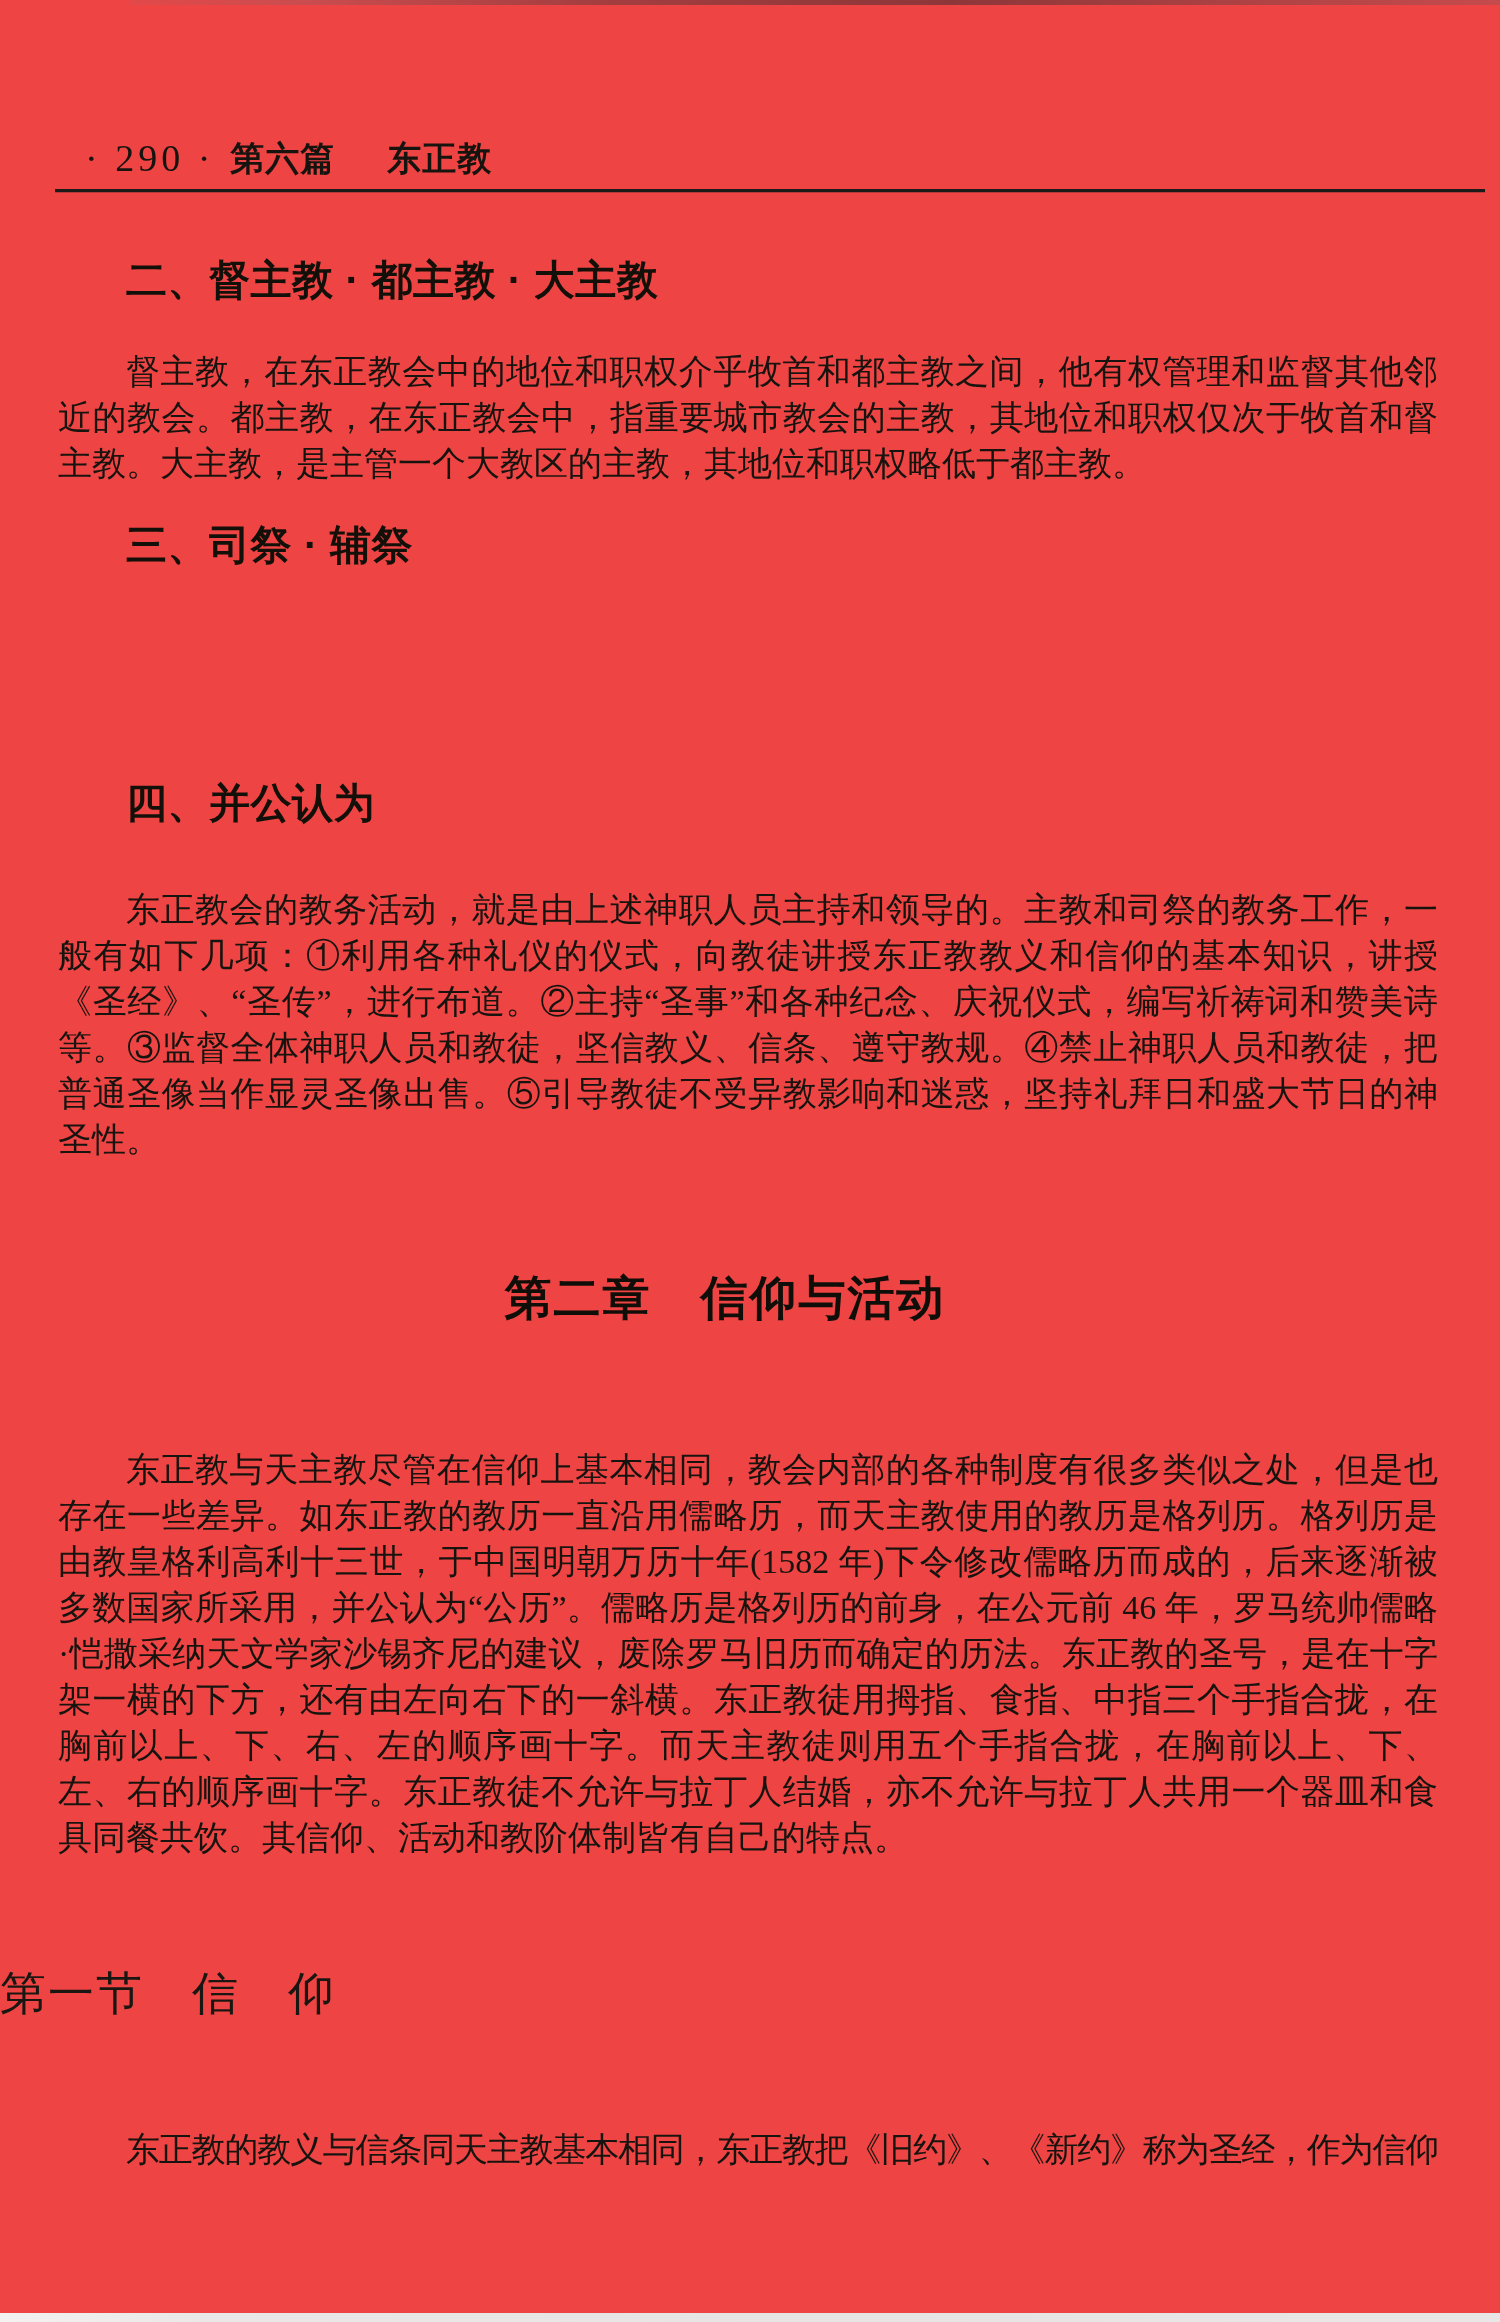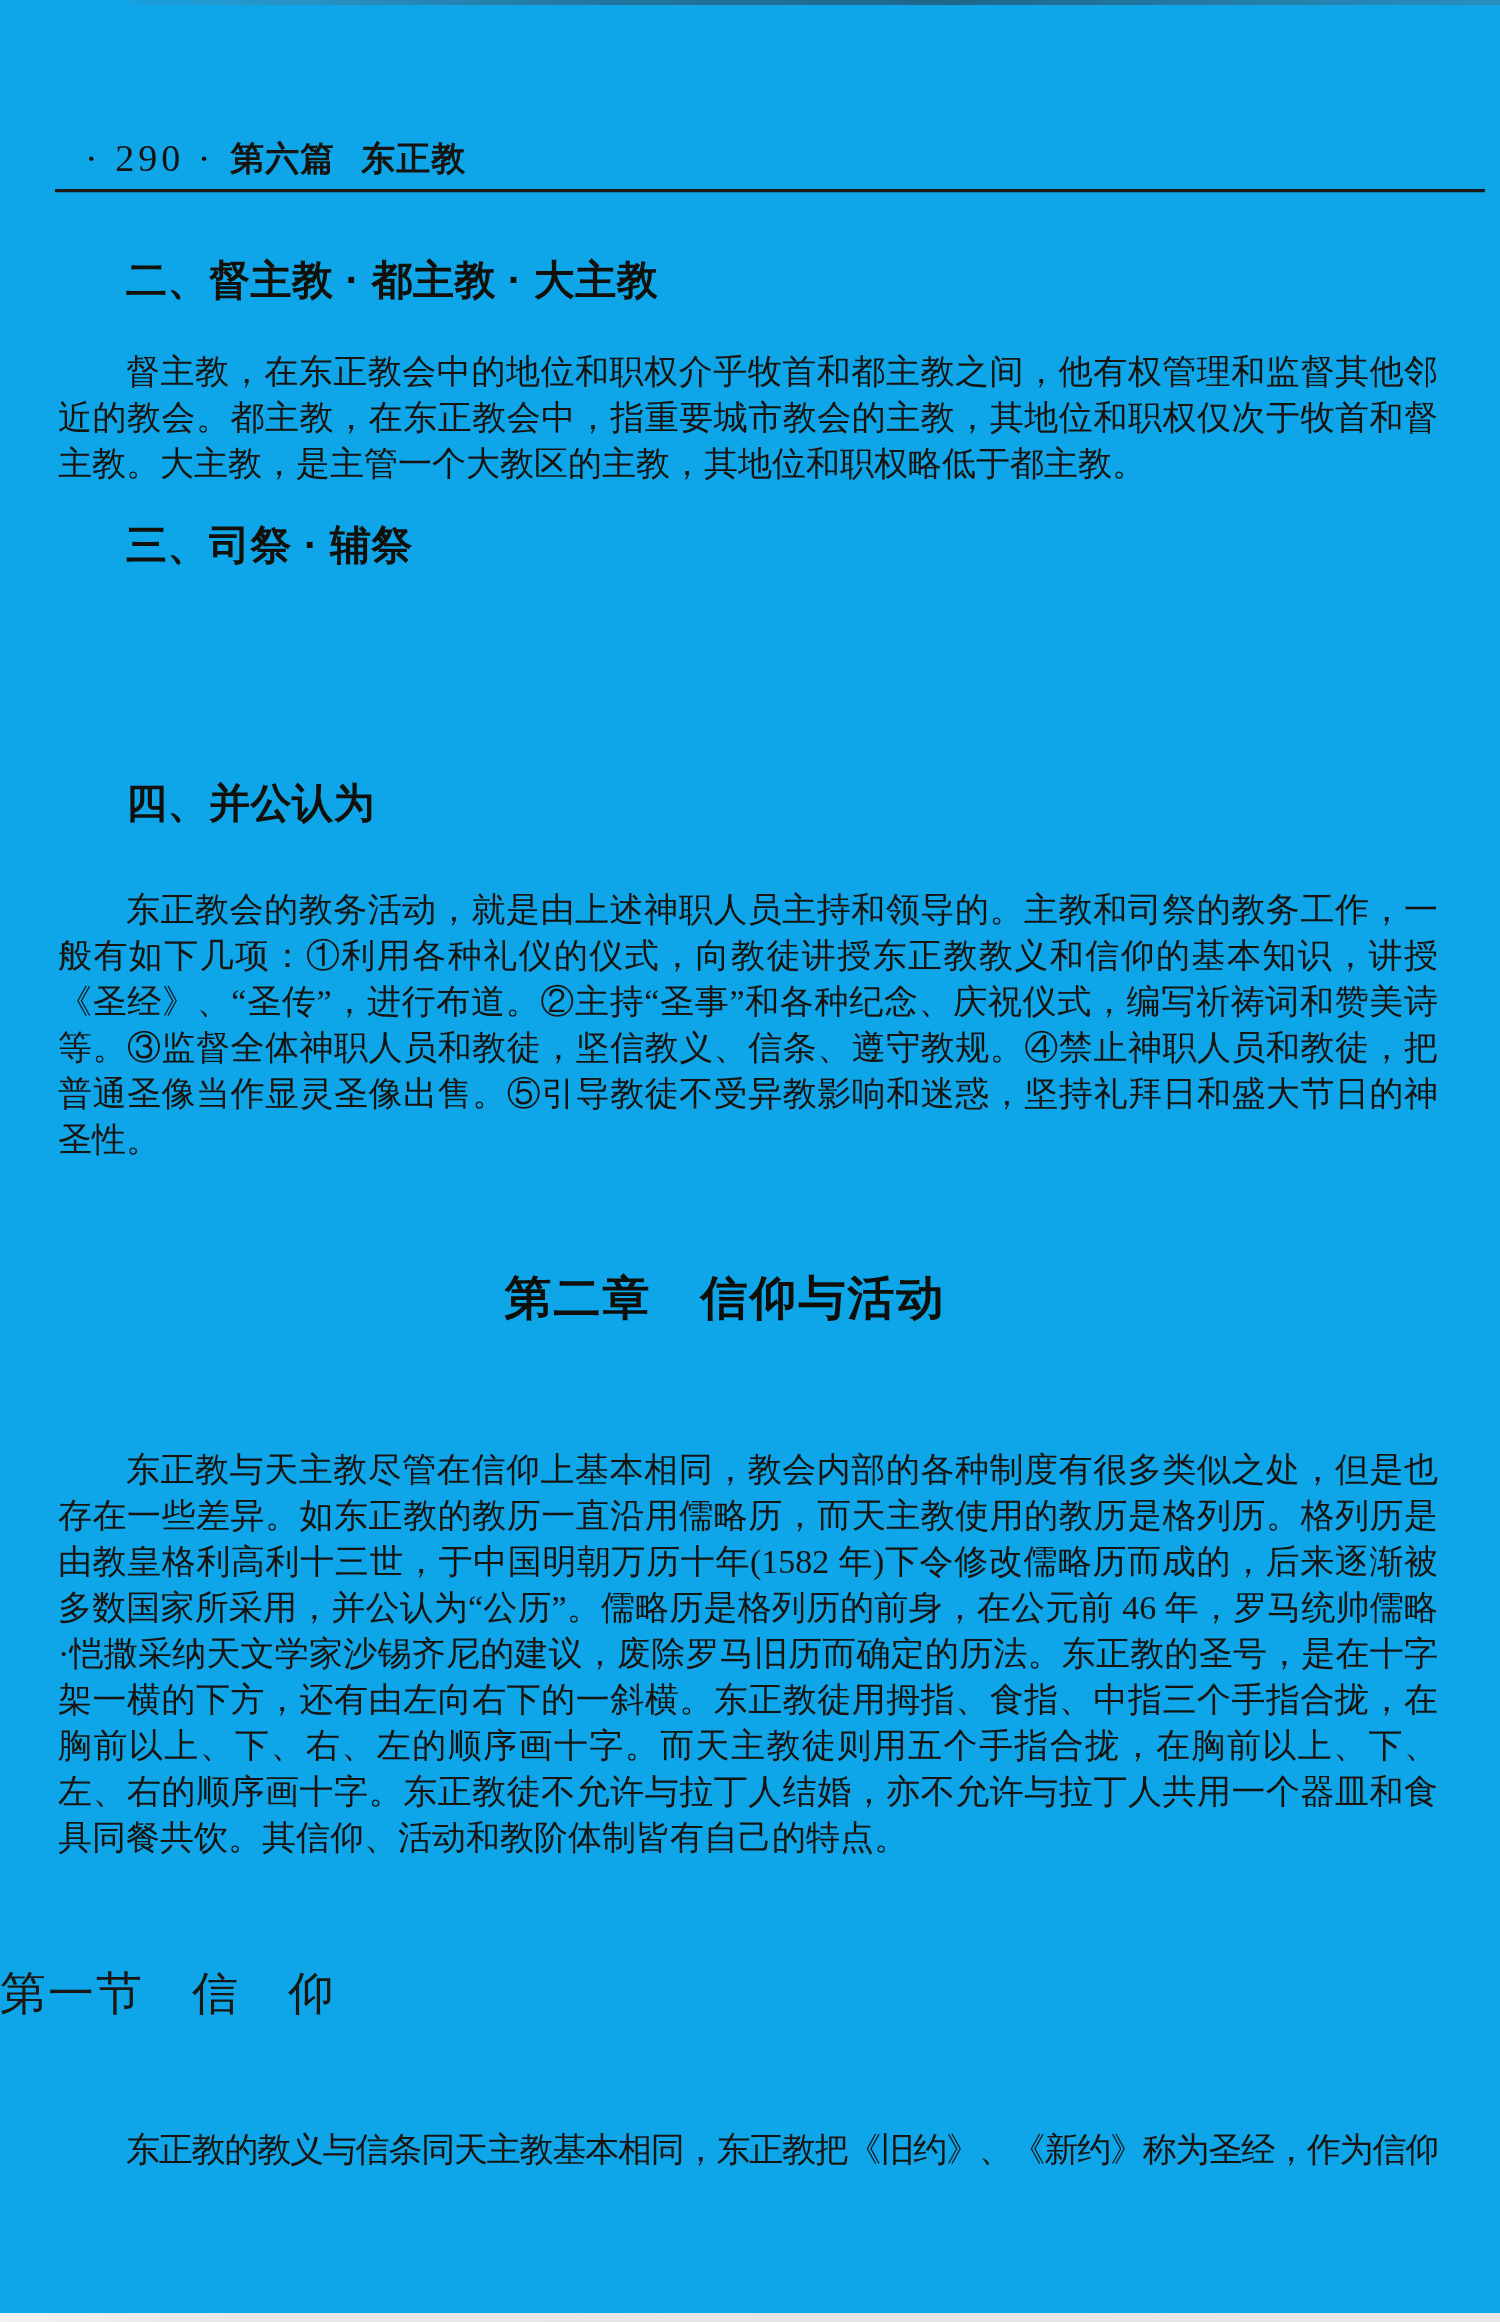--- a/index.html
+++ b/index.html
@@ -1,20 +1,20 @@
 <!DOCTYPE html>
 <html><head>
 <meta charset="utf-8">
 <style>
   html,body { margin:0; padding:0; background:#888; }
   .page {
     position:relative;
     width:1500px; height:2322px;
     margin:0 auto;
-    background:#0ea5e9;
+    background:#ef4444;
     color:#17140f;
     font-family:"Liberation Serif","DejaVu Serif",serif;
     overflow:hidden;
   }
   
   .edge-top {
     position:absolute; top:0; left:130px; right:0; height:5px;
     background:linear-gradient(90deg,
       rgba(120,110,114,0.10), rgba(110,100,106,0.28) 12%,
       rgba(60,54,58,0.42) 34%, rgba(45,41,45,0.50) 60%,
@@ -34,21 +34,21 @@
     font-size:38px; line-height:44px;
     font-family:"Liberation Serif","DejaVu Serif",serif;
     letter-spacing:4px;
   }
   .part-label, .part-title {
     font-family:"Liberation Sans","DejaVu Sans",sans-serif;
     font-weight:700; font-size:34px; line-height:44px;
     letter-spacing:1px;
   }
   .part-label { margin-left:16px; }
-  .part-title { margin-left:26px; }
+  .part-title { margin-left:52px; }
   .header-rule {
     position:absolute; top:189px; left:55px; width:1430px; height:3px;
     background:#1d1b1a;
     box-shadow:0 1px 0 rgba(29,27,26,0.25);
   }
   
   .h2 {
     position:absolute; left:126px; margin:0;
     font-family:"Liberation Sans","DejaVu Sans",sans-serif;
     font-weight:700; font-size:41px; line-height:40px;

